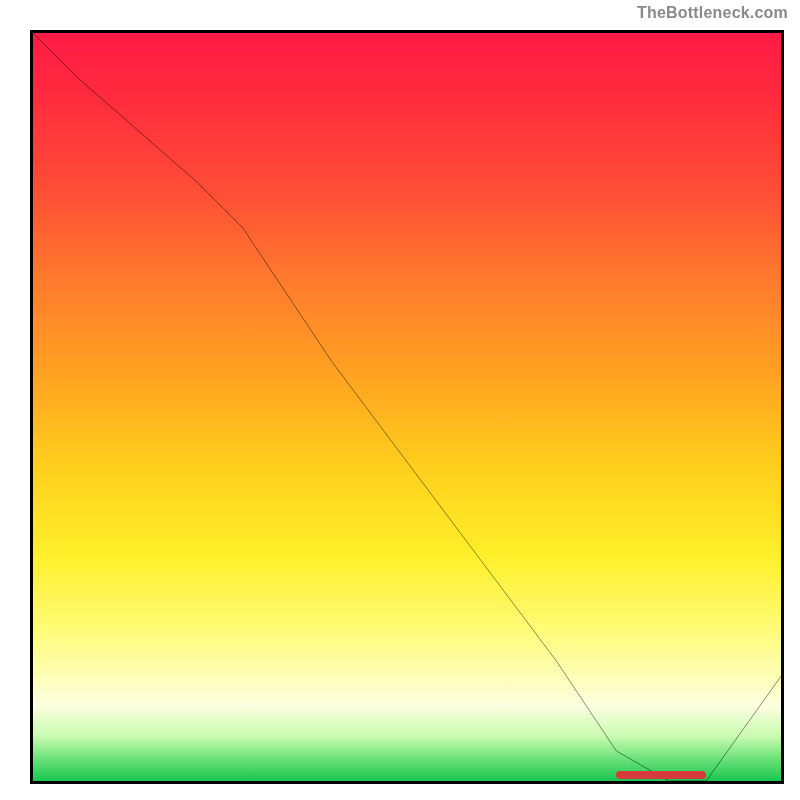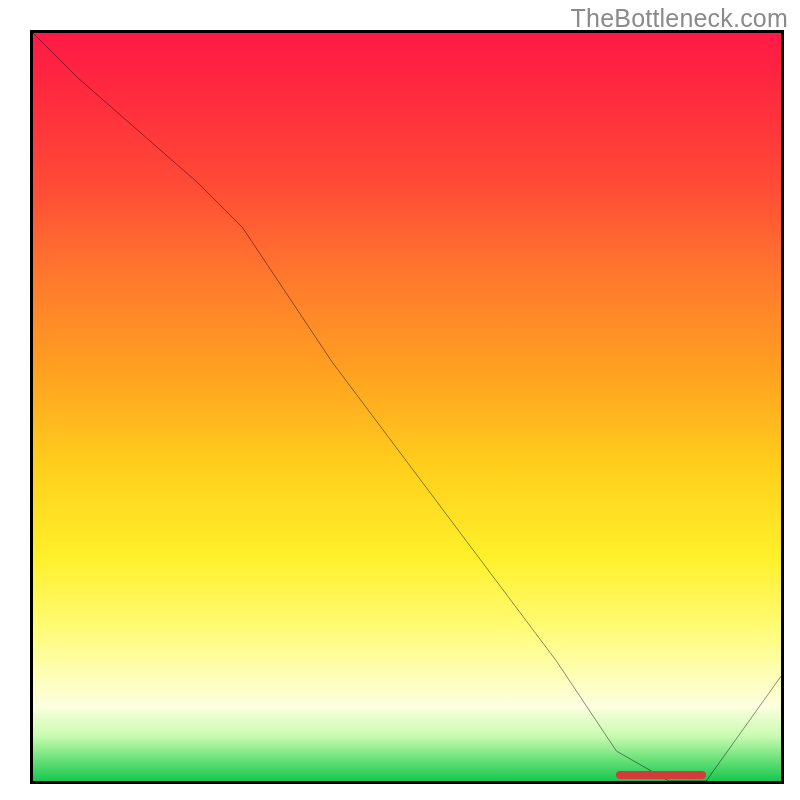--- a/index.html
+++ b/index.html
@@ -13,22 +13,22 @@
   }
   .stage {
     position: relative;
     width: 800px;
     height: 800px;
   }
   .watermark {
     position: absolute;
     top: 4px;
     right: 12px;
-    font-size: 25px;
-    font-weight: 400;
+    font-size: 16px;
+    font-weight: 700;
     color: #8a8a8a;
     letter-spacing: 0.2px;
     user-select: none;
   }
   .plot {
     position: absolute;
     left: 30px;
     top: 30px;
     width: 754px;
     height: 754px;

